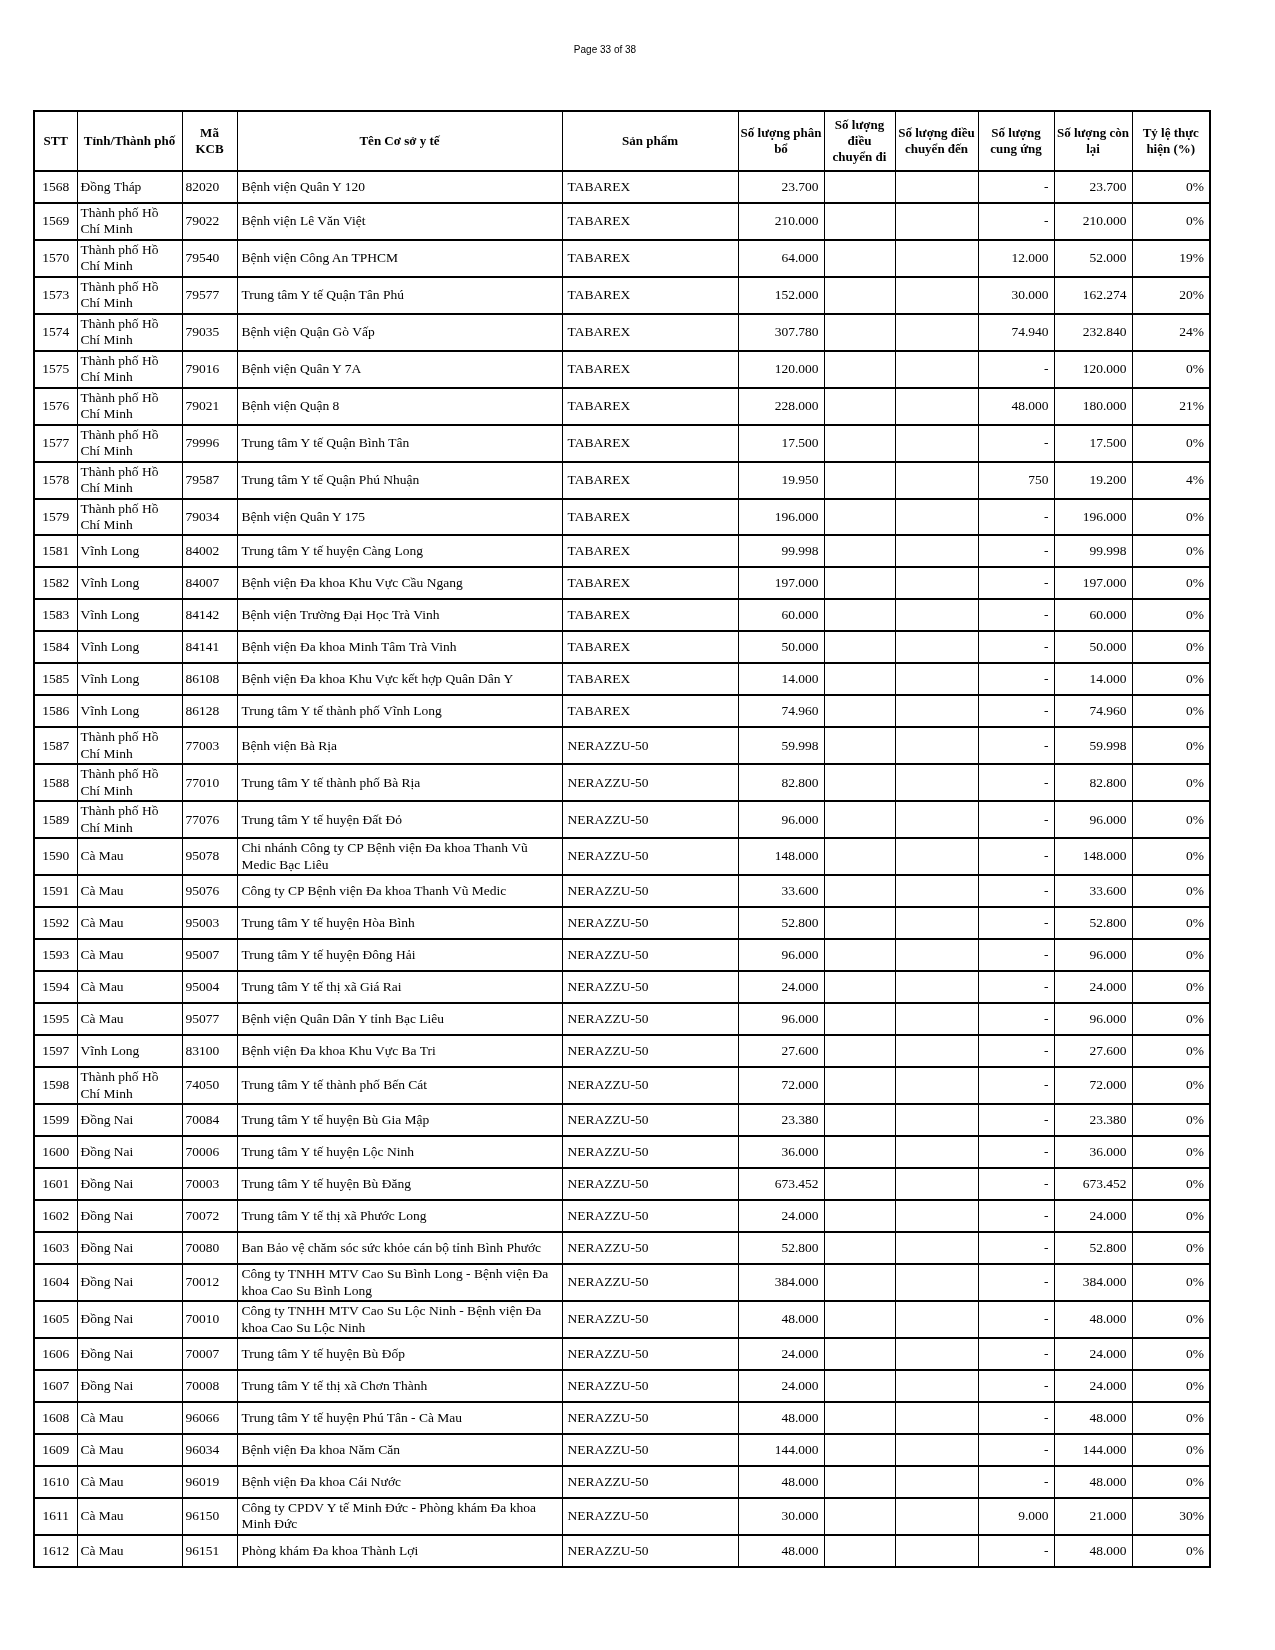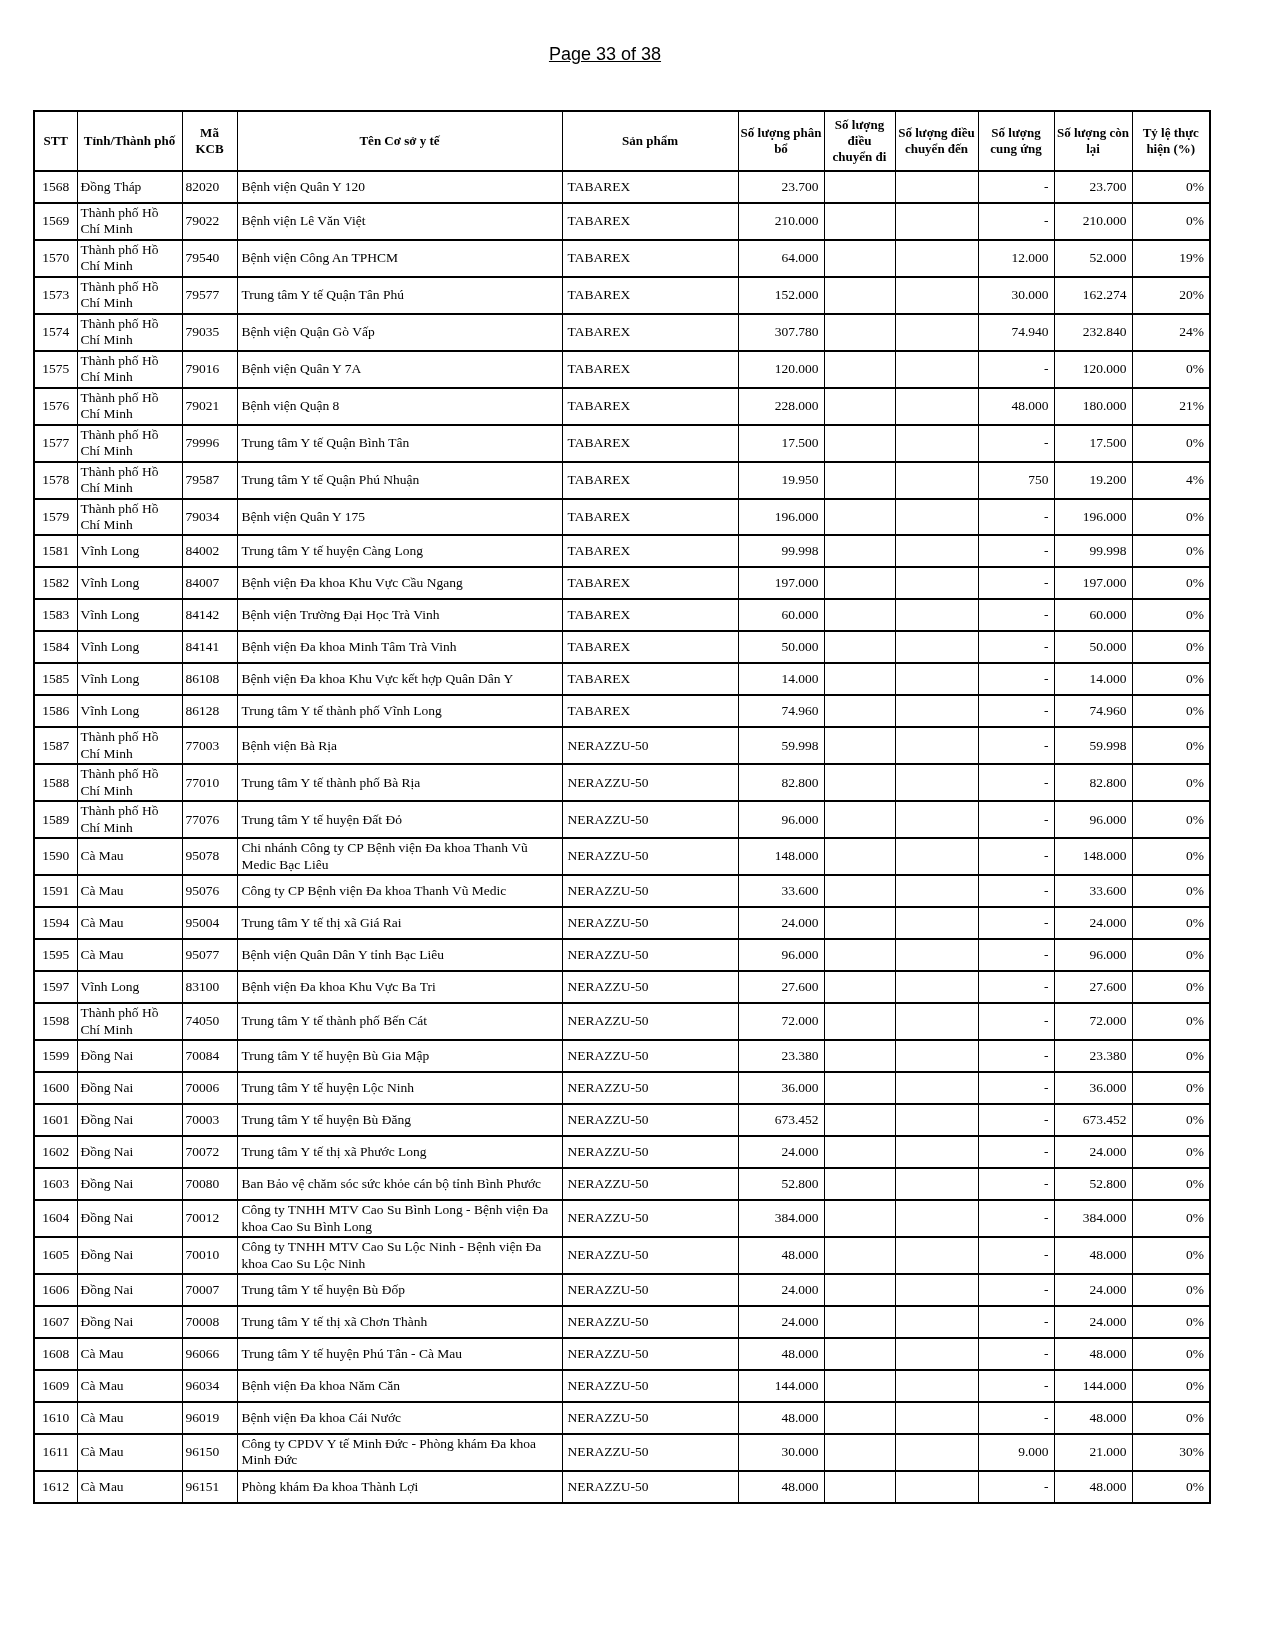--- a/index.html
+++ b/index.html
@@ -5,22 +5,21 @@
   html,body{margin:0;padding:0;background:#ffffff;}
   body{
     width:1275px;height:1650px;position:relative;
     font-family:"Liberation Serif","DejaVu Serif",serif;
     color:#000;
   }
   .page-header{
     position:absolute;top:44px;left:0;width:1210px;
     text-align:center;
     font-family:"Liberation Sans","DejaVu Sans",sans-serif;
-    font-size:18px;
-    text-decoration:underline;
+    font-size:10px;
   }
   table.alloc{
     position:absolute;top:110px;left:33px;
     width:1176px;
     border-collapse:collapse;
     table-layout:fixed;
     border:2px solid #000;
     font-size:13.5px;
   }
   th,td{
@@ -350,20 +349,46 @@
     <td class="c-name">Công ty CP Bệnh viện Đa khoa Thanh Vũ Medic</td>
     <td class="c-prod">NERAZZU-50</td>
     <td class="num">33.600</td>
     <td class="num"></td>
     <td class="num"></td>
     <td class="num">-</td>
     <td class="num">33.600</td>
     <td class="num">0%</td>
   </tr>
       <tr>
+    <td class="c-stt">1592</td>
+    <td class="c-prov">Cà Mau</td>
+    <td class="c-code">95003</td>
+    <td class="c-name">Trung tâm Y tế huyện Hòa Bình</td>
+    <td class="c-prod">NERAZZU-50</td>
+    <td class="num">52.800</td>
+    <td class="num"></td>
+    <td class="num"></td>
+    <td class="num">-</td>
+    <td class="num">52.800</td>
+    <td class="num">0%</td>
+  </tr>
+      <tr>
+    <td class="c-stt">1593</td>
+    <td class="c-prov">Cà Mau</td>
+    <td class="c-code">95007</td>
+    <td class="c-name">Trung tâm Y tế huyện Đông Hải</td>
+    <td class="c-prod">NERAZZU-50</td>
+    <td class="num">96.000</td>
+    <td class="num"></td>
+    <td class="num"></td>
+    <td class="num">-</td>
+    <td class="num">96.000</td>
+    <td class="num">0%</td>
+  </tr>
+      <tr>
     <td class="c-stt">1594</td>
     <td class="c-prov">Cà Mau</td>
     <td class="c-code">95004</td>
     <td class="c-name">Trung tâm Y tế thị xã Giá Rai</td>
     <td class="c-prod">NERAZZU-50</td>
     <td class="num">24.000</td>
     <td class="num"></td>
     <td class="num"></td>
     <td class="num">-</td>
     <td class="num">24.000</td>

